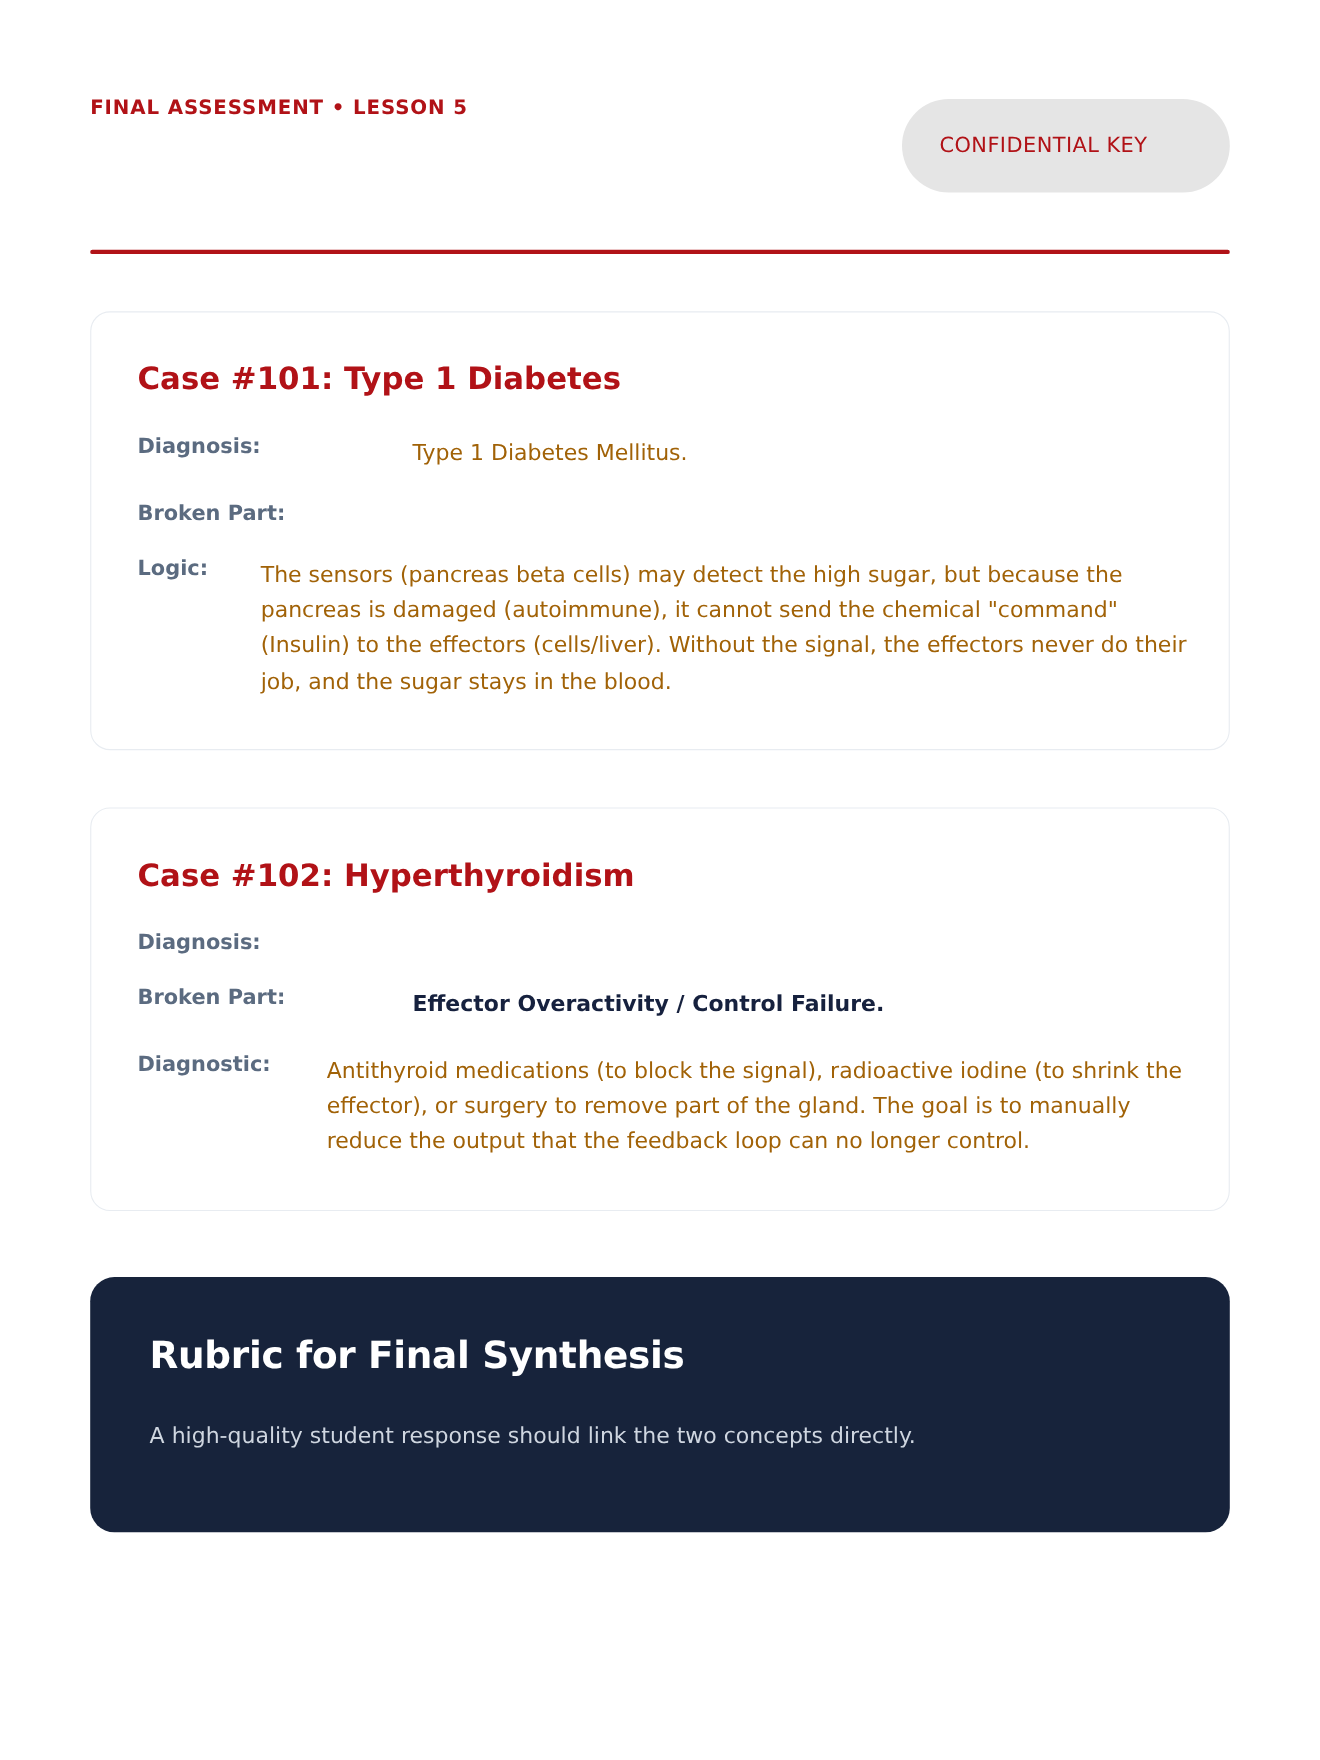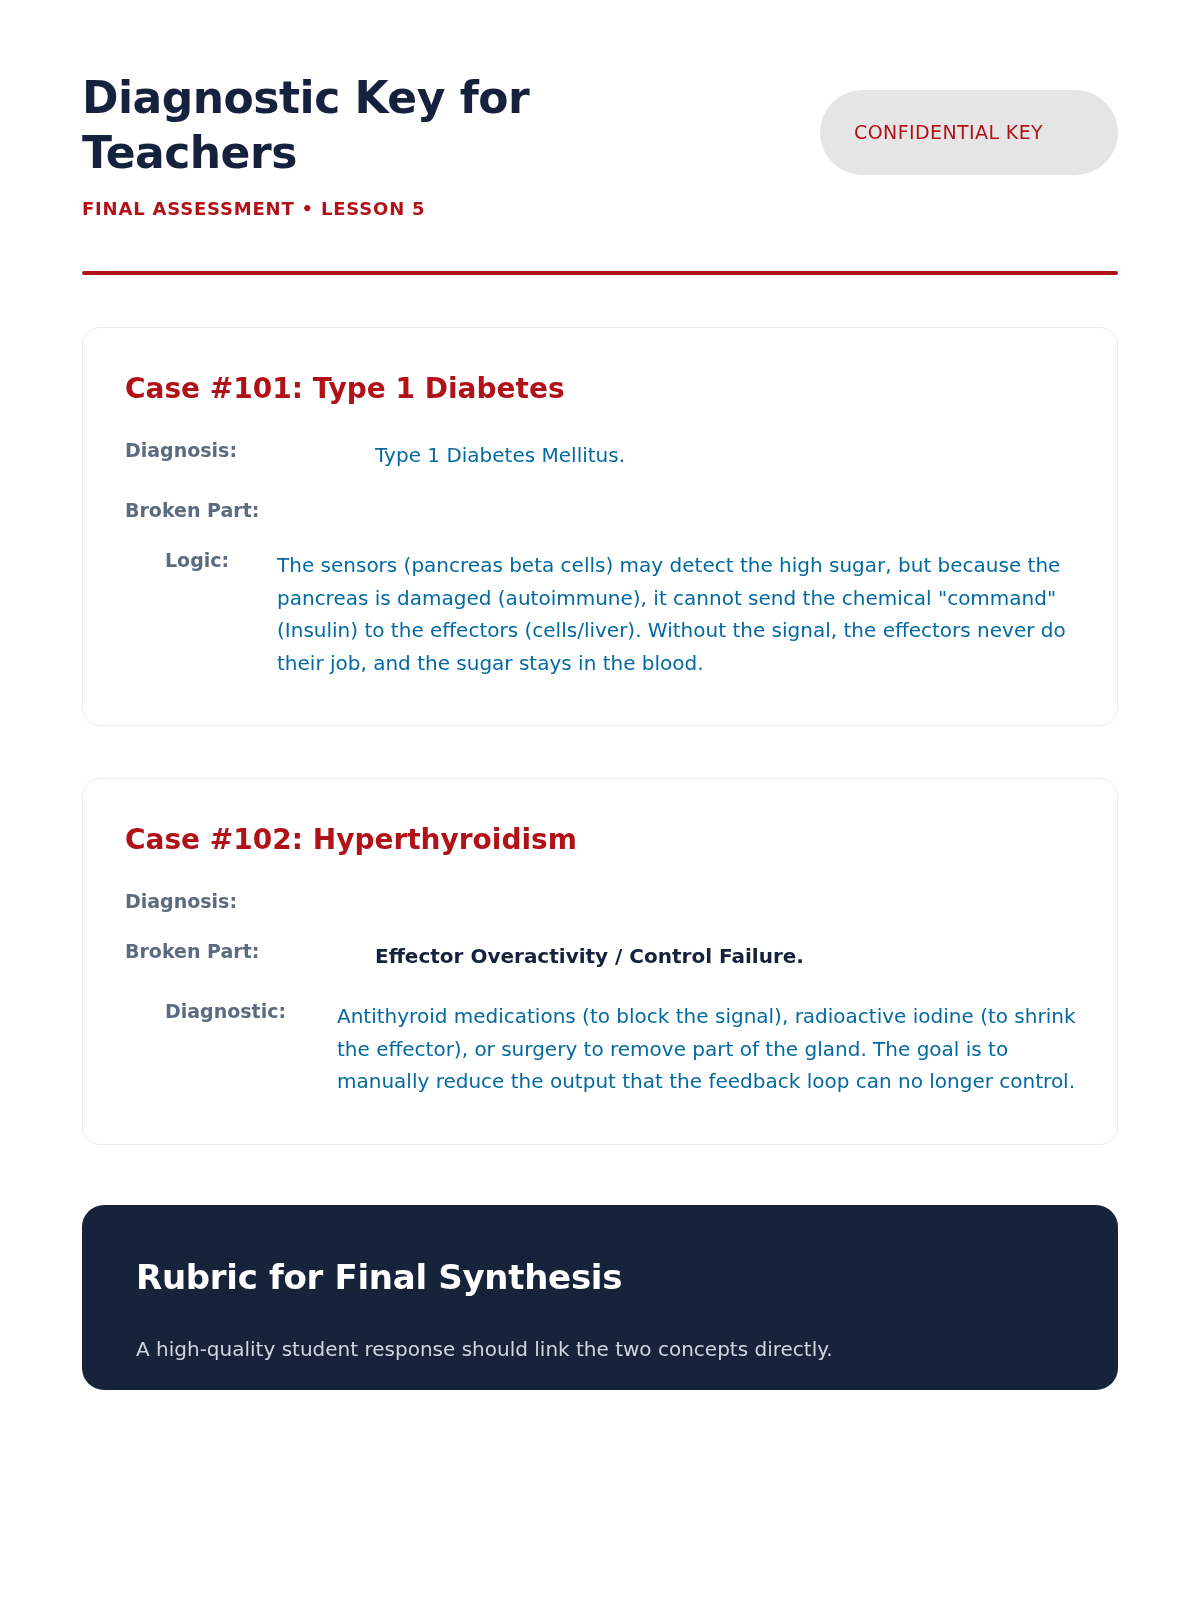--- a/index.html
+++ b/index.html
@@ -71,44 +71,44 @@
     font-weight: 700;
     color: #b11217;
     margin-bottom: 34px;
   }
   .row {
     display: flex;
     align-items: flex-start;
     margin-bottom: 28px;
     gap: 16px;
   }
-  .row:last-child { margin-bottom: 0; margin-left: 40px; }
+  .row:last-child { margin-bottom: 0; }
   .row-label {
     font-size: 19px;
     font-weight: 700;
     color: #5b6b80;
     flex: 0 0 auto;
   }
   .lbl-wide { width: 234px; }
   .lbl-logic { width: 96px; }
   .lbl-treat { width: 156px; }
   .row-value {
     font-size: 20px;
     line-height: 1.62;
-    color: #0369a1;
+    color: #a16207;
     flex: 1;
   }
   .row-value.bold { font-weight: 700; color: #16213e; }
 
   
   .rubric {
     margin-top: 60px;
     background: #17233b;
     border-radius: 22px;
-    padding: 52px 54px 25px 54px;
+    padding: 52px 54px 72px 54px;
     color: #ffffff;
   }
   .rubric-title {
     font-size: 34px;
     font-weight: 700;
     letter-spacing: -0.3px;
   }
   .rubric-text {
     margin-top: 36px;
     font-size: 20px;
@@ -116,21 +116,20 @@
     color: #cfd6e0;
   }
 </style>
 </head>
 <body>
 
 <div class="page">
 
   <div class="header">
     <div class="header-left">
-      <div class="doc-title">Diagnostic Key for Teachers</div>
       <div class="doc-subtitle">FINAL ASSESSMENT • LESSON 5</div>
     </div>
     <div class="badge">CONFIDENTIAL KEY</div>
   </div>
 
   <div class="divider"></div>
 
   <div class="case-card">
     <div class="case-title">Case #101: Type 1 Diabetes</div>
 

